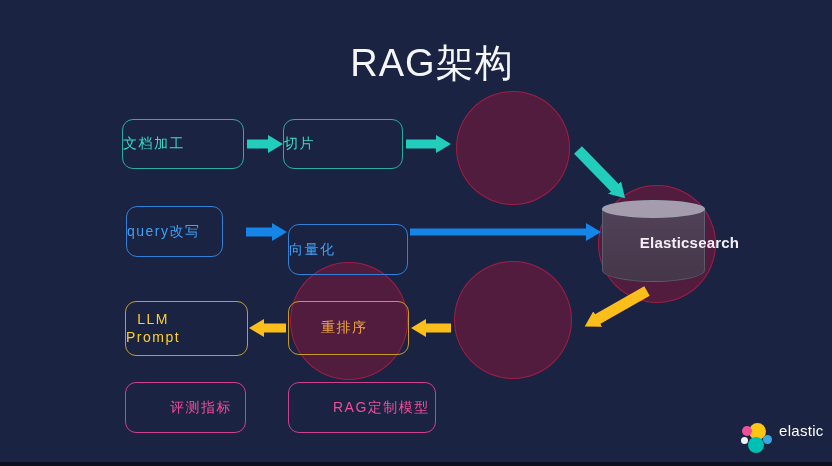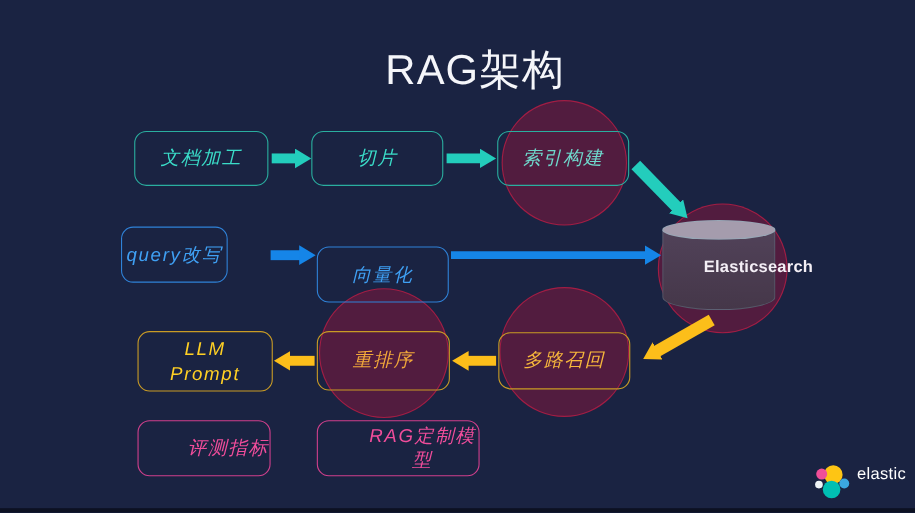--- a/index.html
+++ b/index.html
@@ -22,35 +22,35 @@
   }
   .halo-index  { left:456px; top:91px;  width:112px; height:112px; }
   .halo-es     { left:598px; top:185px; width:116px; height:116px; }
   .halo-rerank { left:290px; top:262px; width:116px; height:116px; }
   .halo-recall { left:454px; top:261px; width:116px; height:116px; }
 
   
   .node {
     position:absolute; z-index:2; box-sizing:border-box;
     border:1.5px solid; border-radius:11px;
-    display:flex; align-items:center; justify-content:center;
-    font-size:17px; letter-spacing:1.5px; text-align:center;
-    line-height:1.25; background:transparent;font-style:italic;
+    display:flex; align-items:center; 
+    font-size:14px; letter-spacing:1.5px; text-align:center;
+    line-height:1.25; background:transparent;
   }
   .teal   { border-color:#2aae9f; color:#3adcc8; }
   .blue   { border-color:#2f82d8; color:#3fa0f4; }
   .yellow { border-color:#c99b25; color:#ffd024; }
-  .orange-text { color:#f2a93a; }
+  .orange-text { color:#f2a93a;margin-left:32px; }
   .gold-text   { color:#f7b83c; }
   .pink   { border-color:#cf3f8c; color:#f14d9b;padding-left:44px; }
 
   .n-doc      { left:122px; top:119px; width:122px; height:50px; }
   .n-slice    { left:283px; top:119px; width:120px; height:50px; }
   .n-index    { left:452px; top:119px; width:120px; height:50px; color:#6fd8cc; }
-  .n-query    { left:110px; top:206px; width:97px; height:51px; }
+  .n-query    { left:126px; top:206px; width:97px; height:51px; }
   .n-vector   { left:288px; top:224px; width:120px; height:51px; }
   .n-llm      { left:125px; top:301px; width:123px; height:55px; }
   .n-rerank   { left:288px; top:301px; width:121px; height:54px; }
   .n-recall   { left:453px; top:302px; width:120px; height:52px; }
   .n-eval     { left:125px; top:382px; width:121px; height:51px; }
   .n-ragmodel { left:288px; top:382px; width:148px; height:51px; }
 
   
   .cylinder { position:absolute; left:602px; top:200px; width:103px; height:88px; z-index:3; }
   .cyl-body {
@@ -95,23 +95,20 @@
   <div class="halo halo-es"></div>
   <div class="halo halo-rerank"></div>
   <div class="halo halo-recall"></div>
 
   <div class="node teal n-doc">
       <span>文档加工</span>
     </div>
   <div class="node teal n-slice">
       <span>切片</span>
     </div>
-  <div class="node teal n-index">
-      <span>索引构建</span>
-    </div>
 
   <div class="node blue n-query">
       <span>query改写</span>
     </div>
   <div class="node blue n-vector">
       <span>向量化</span>
     </div>
 
   <div class="cylinder">
     <div class="cyl-body"></div>
@@ -120,23 +117,20 @@
   </div>
 
   <div class="node yellow n-llm">
     <span>
       <span>LLM</span><br>
       <span>Prompt</span>
     </span>
   </div>
   <div class="node yellow n-rerank">
       <span class="orange-text">重排序</span>
-    </div>
-  <div class="node yellow n-recall">
-      <span class="gold-text">多路召回</span>
     </div>
 
   <div class="node pink n-eval">
       <span>评测指标</span>
     </div>
   <div class="node pink n-ragmodel">
       <span>RAG定制模型</span>
     </div>
 
   <svg class="arrow-layer" width="832" height="466">

